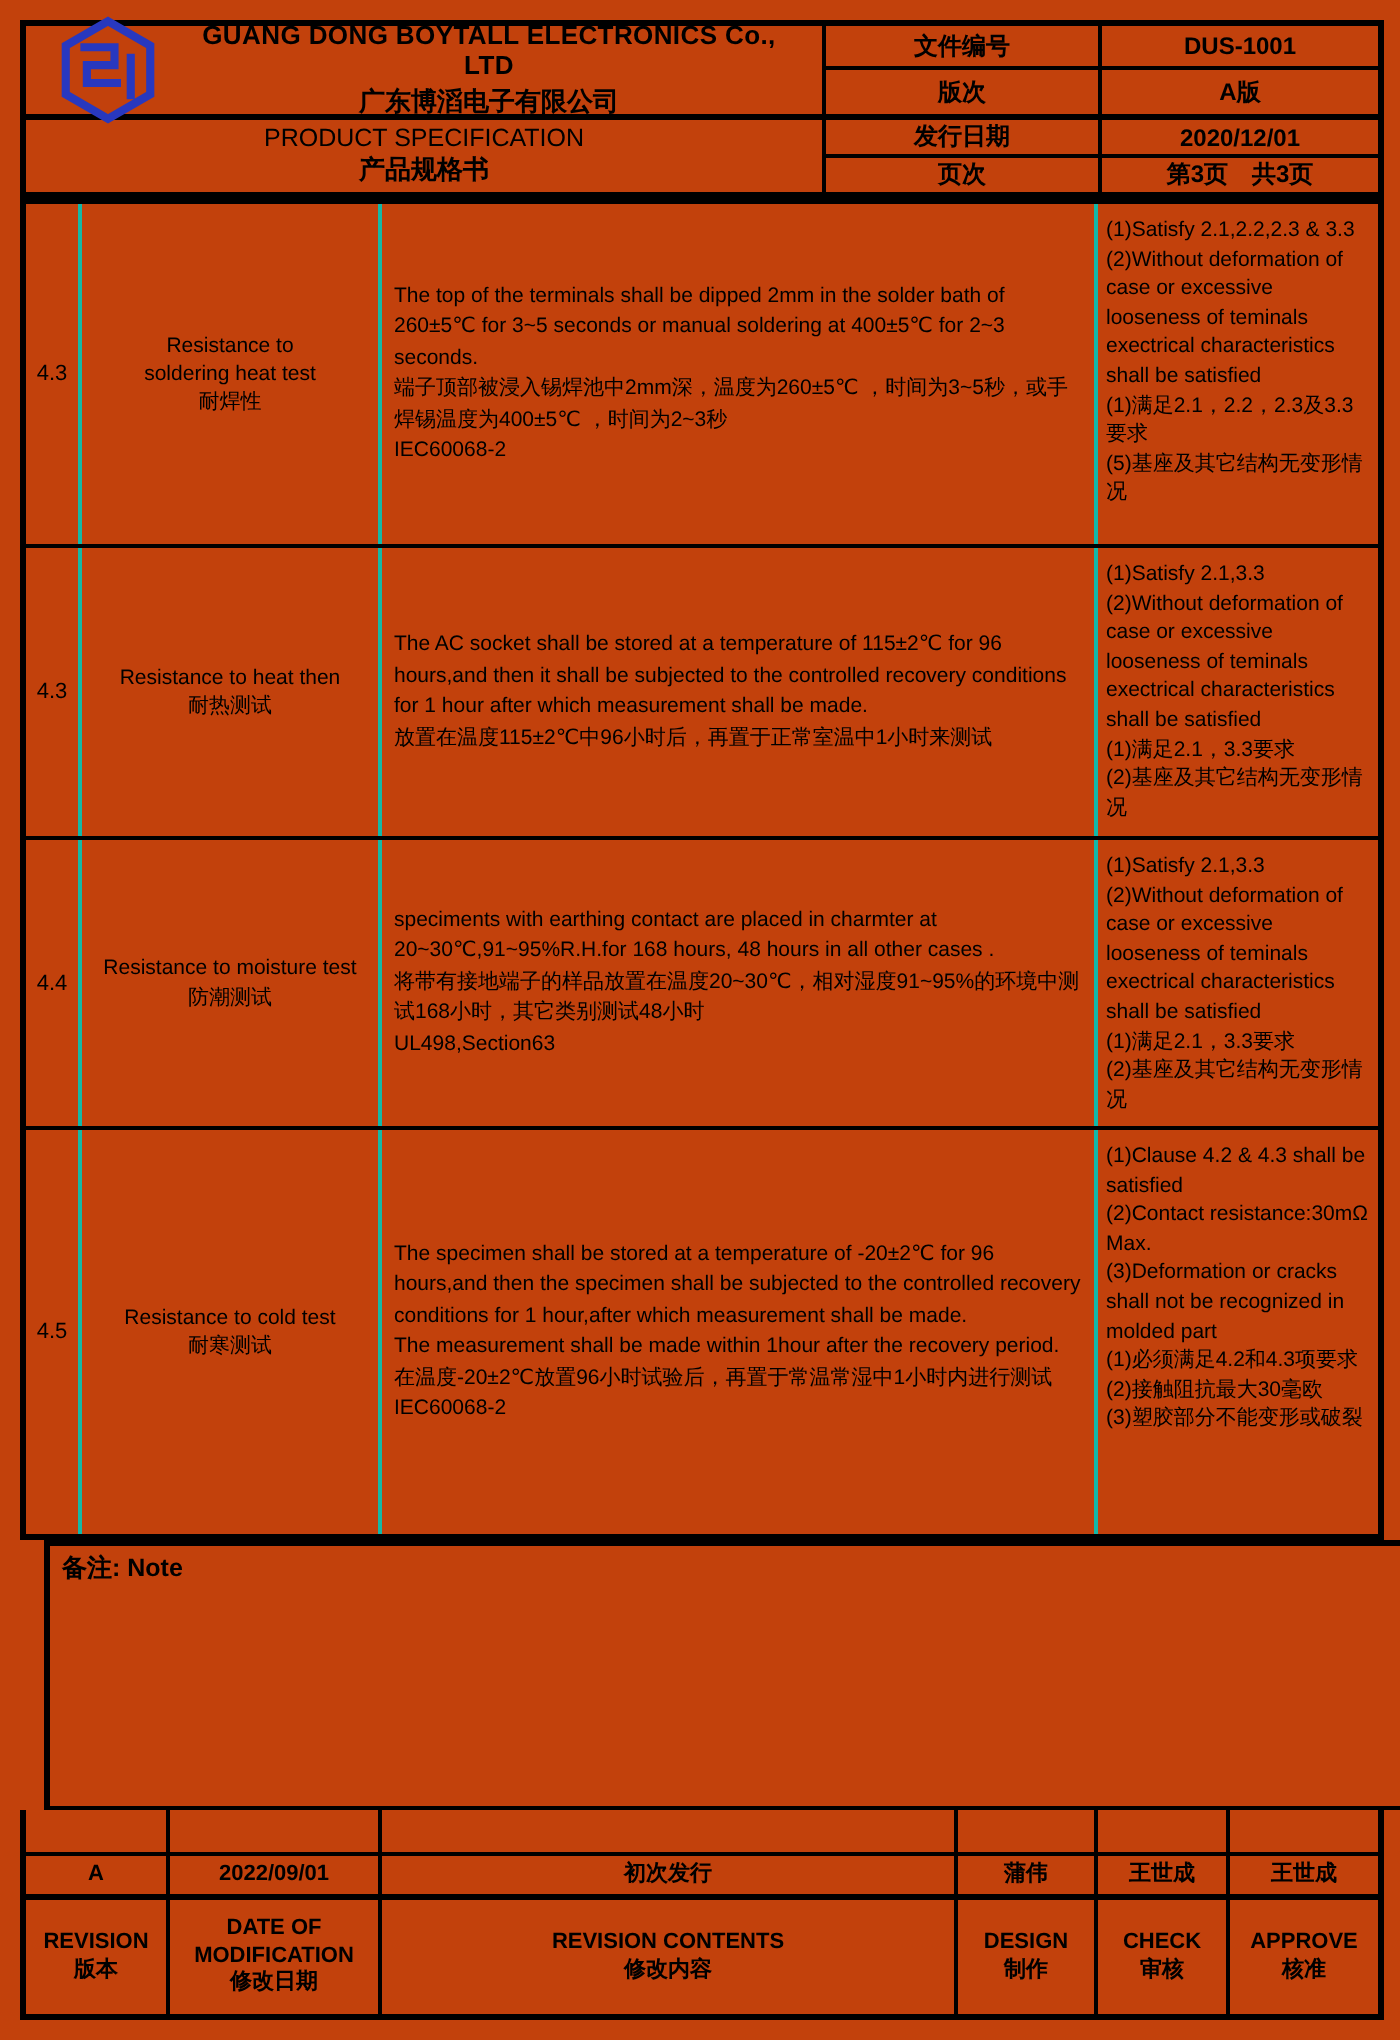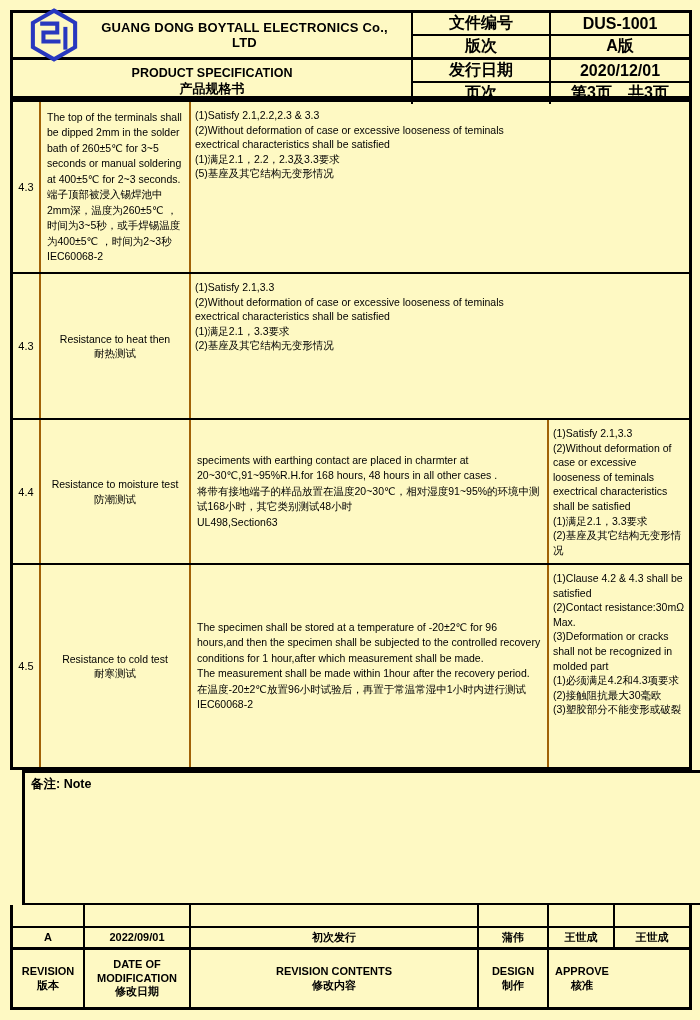--- a/index.html
+++ b/index.html
@@ -1,18 +1,18 @@
 <!DOCTYPE html>
 <html><head>
 <meta charset="utf-8">
 <style>
   * { margin:0; padding:0; box-sizing:border-box; }
   html,body { background:#ffffff; }
   .page {
-    position:relative; width:700px; height:1020px; background:#fef9c3;
+    position:relative; width:700px; height:1020px; background:#c2410c;
     font-family:"Liberation Sans","DejaVu Sans",sans-serif; color:#000;
   }
 
   
   .header-table {
     position:absolute; left:10px; top:10px; width:682px; height:89px;
     border:3px solid #000;
   }
   .hsec { display:grid; grid-template-columns:400px 138px 1fr; }
   .hsec-a { height:47px; border-bottom:3px solid #000; grid-template-rows:1fr 1fr; }
@@ -21,39 +21,39 @@
     grid-column:1; grid-row:1 / span 2; border-right:2px solid #000;
     display:flex; align-items:center; justify-content:flex-start; gap:10px; padding-left:15px;
   }
   .company-text { flex:1; text-align:center; padding-right:12px; }
   .company-en { font-size:13px; font-weight:bold; letter-spacing:.2px; }
   .company-cn { font-size:13px; font-weight:bold; margin-top:2px; }
   .title-cell {
     grid-column:1; grid-row:1 / span 2; border-right:2px solid #000;
     display:flex; flex-direction:column; align-items:center; justify-content:center;
   }
-  .title-en { font-size:12.5px; font-weight:bold; }
+  .title-en { font-size:12.5px; font-weight:normal; }
   .title-cn { font-size:13px; font-weight:bold; }
   .hlabel, .hvalue {
     display:flex; align-items:center; justify-content:center;
-    font-size:16px; font-weight:bold;
+    font-size:12px; font-weight:bold;
   }
   .hlabel { grid-column:2; border-right:2px solid #000; }
   .hvalue { grid-column:3; }
   .hrow1 { grid-row:1; border-bottom:2px solid #000; }
   .hrow2 { grid-row:2; }
 
   
   .main-table {
     position:absolute; left:10px; top:99px; width:682px; height:671px;
     border:3px solid #000; display:grid; grid-template-rows:172px 146px 145px 1fr;
   }
   .mrow { display:grid; grid-template-columns:28px 150px 358px 1fr; border-bottom:2px solid #000; overflow:hidden; }
   .mrow:last-child { border-bottom:none; }
-  .mcell { border-right:2px solid #a16207; overflow:hidden; }
+  .mcell { border-right:2px solid #14b8a6; overflow:hidden; }
   .mcell:last-child { border-right:none; }
   .cell-num { display:flex; align-items:center; justify-content:center; font-size:11px; }
   .cell-name {
     display:flex; flex-direction:column; align-items:center; justify-content:center;
     text-align:center; font-size:10.5px; line-height:1.35; padding:0 4px;
   }
   .name-en { white-space:pre-line; }
   .cell-desc {
     display:flex; align-items:center; font-size:10.5px; line-height:15.5px;
     padding:4px 6px; white-space:pre-line;
@@ -94,20 +94,21 @@
   <div class="header-table">
     <div class="hsec hsec-a">
       <div class="company-cell">
         <svg class="logo" viewBox="0 0 64 68">
           <path d="M32 4 L58 19 V49 L32 64 L6 49 V19 Z" fill="none" stroke="#2838bf" stroke-width="5"></path>
           <path d="M15 20 H36 V31 H19 V42 H40" fill="none" stroke="#2838bf" stroke-width="5"></path>
           <path d="M46 24 V52" fill="none" stroke="#2838bf" stroke-width="5"></path>
         </svg>
         <div class="company-text">
           <div class="company-en">GUANG DONG BOYTALL ELECTRONICS Co., LTD</div>
+          <div class="company-cn">广东博滔电子有限公司</div>
         </div>
       </div>
       <div class="hlabel hrow1">文件编号</div>
       <div class="hvalue hrow1">DUS-1001</div>
       <div class="hlabel hrow2">版次</div>
       <div class="hvalue hrow2">A版</div>
     </div>
     <div class="hsec hsec-b">
       <div class="title-cell">
         <div class="title-en">PRODUCT SPECIFICATION</div>
@@ -117,35 +118,42 @@
       <div class="hvalue hrow1">2020/12/01</div>
       <div class="hlabel hrow2">页次</div>
       <div class="hvalue hrow2">第3页　共3页</div>
     </div>
   </div>
 
   <div class="main-table">
 
     <div class="mrow">
       <div class="mcell cell-num">4.3</div>
+      <div class="mcell cell-name">
+        <span class="name-en">Resistance to
+soldering heat test</span>
+        <span class="name-cn">耐焊性</span>
+      </div>
       <div class="mcell cell-desc">The top of the terminals shall be dipped 2mm in the solder bath of 260±5℃ for 3~5 seconds or manual soldering at 400±5℃ for 2~3 seconds.
 端子顶部被浸入锡焊池中2mm深，温度为260±5℃ ，时间为3~5秒，或手焊锡温度为400±5℃ ，时间为2~3秒
 IEC60068-2</div>
       <div class="mcell cell-crit">(1)Satisfy 2.1,2.2,2.3 &amp; 3.3
 (2)Without deformation of case or excessive looseness of teminals exectrical characteristics shall be satisfied
 (1)满足2.1，2.2，2.3及3.3要求
 (5)基座及其它结构无变形情况</div>
     </div>
 
     <div class="mrow">
       <div class="mcell cell-num">4.3</div>
       <div class="mcell cell-name">
         <span class="name-en">Resistance to heat then</span>
         <span class="name-cn">耐热测试</span>
       </div>
+      <div class="mcell cell-desc">The AC socket shall be stored at a temperature of 115±2℃ for 96 hours,and then it shall be subjected to the controlled recovery conditions for 1 hour after which measurement shall be made.
+放置在温度115±2℃中96小时后，再置于正常室温中1小时来测试</div>
       <div class="mcell cell-crit">(1)Satisfy 2.1,3.3
 (2)Without deformation of case or excessive looseness of teminals exectrical characteristics shall be satisfied
 (1)满足2.1，3.3要求
 (2)基座及其它结构无变形情况</div>
     </div>
 
     <div class="mrow">
       <div class="mcell cell-num">4.4</div>
       <div class="mcell cell-name">
         <span class="name-en">Resistance to moisture test</span>
@@ -216,20 +224,24 @@
       </div>
       <div class="rcell">
         <span class="rhead-en">REVISION CONTENTS</span>
         <span class="rhead-cn">修改内容</span>
       </div>
       <div class="rcell">
         <span class="rhead-en">DESIGN</span>
         <span class="rhead-cn">制作</span>
       </div>
       <div class="rcell">
+        <span class="rhead-en">CHECK</span>
+        <span class="rhead-cn">审核</span>
+      </div>
+      <div class="rcell">
         <span class="rhead-en">APPROVE</span>
         <span class="rhead-cn">核准</span>
       </div>
     </div>
 
   </div>
 
 </div>
 
 </body></html>

